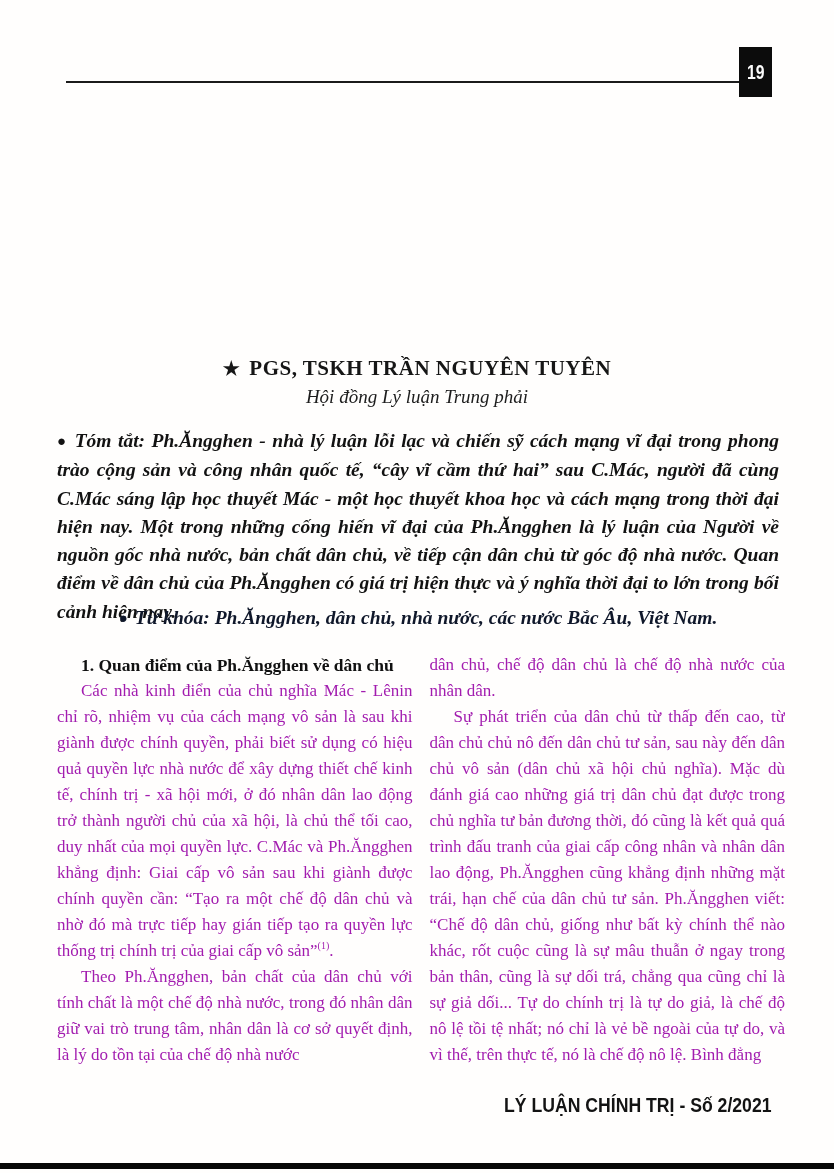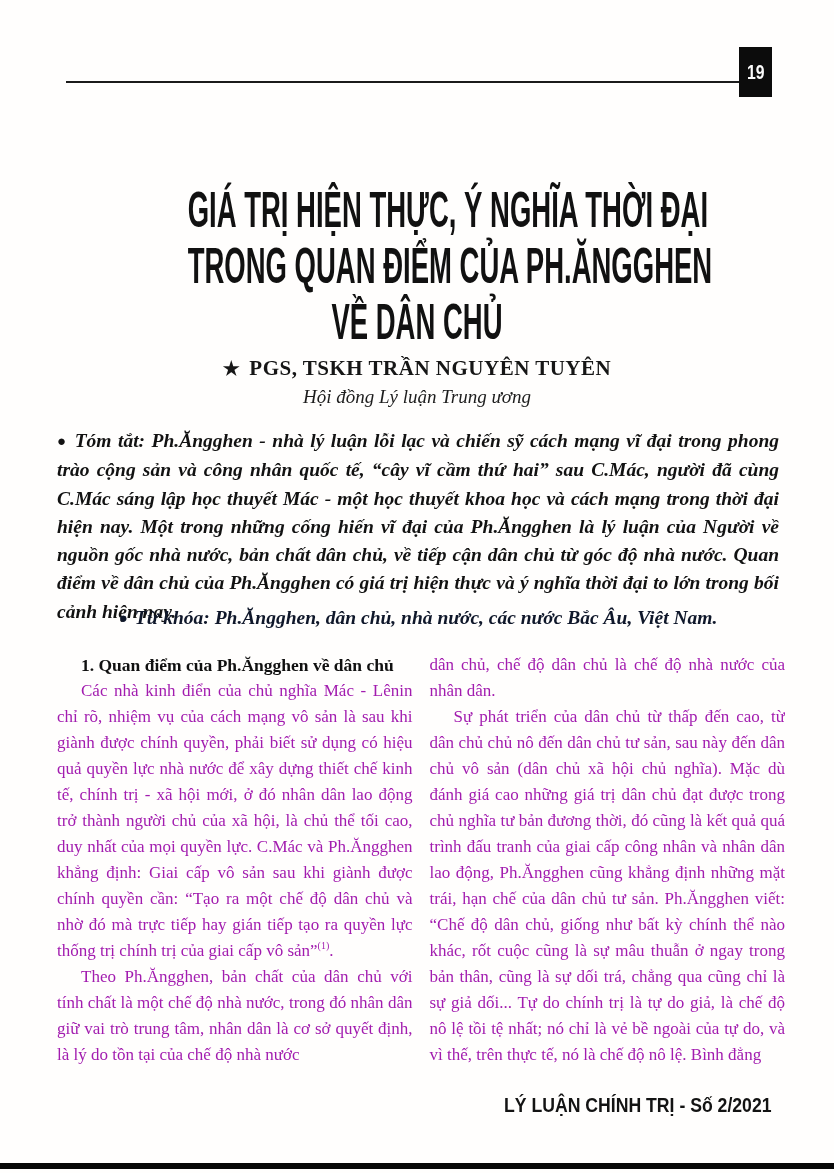--- a/index.html
+++ b/index.html
@@ -82,31 +82,26 @@
 <body>
 
 <div class="page">
 
   <div class="top-rule"></div>
 
   <div class="page-badge">
     <span>19</span>
   </div>
 
-  <div class="title">
-    <div class="title-line">GIÁ TRỊ HIỆN THỰC, Ý NGHĨA THỜI ĐẠI</div>
-    <div class="title-line">TRONG QUAN ĐIỂM CỦA PH.ĂNGGHEN</div>
-    <div class="title-line">VỀ DÂN CHỦ</div>
-  </div>
 
   <div class="author-line">
     <span class="star">★</span><span>PGS, TSKH TRẦN NGUYÊN TUYÊN</span>
   </div>
 
-  <div class="affiliation">Hội đồng Lý luận Trung ương</div>
+  <div class="affiliation">Hội đồng Lý luận Trung phải</div>
 
   <div class="abstract">
     <span class="bullet">●</span><span>Tóm tắt:</span><span> Ph.Ăngghen - nhà lý luận lỗi lạc và chiến sỹ cách mạng vĩ đại trong phong trào cộng sản và công nhân quốc tế, “cây vĩ cầm thứ hai” sau C.Mác, người đã cùng C.Mác sáng lập học thuyết Mác - một học thuyết khoa học và cách mạng trong thời đại hiện nay. Một trong những cống hiến vĩ đại của Ph.Ăngghen là lý luận của Người về nguồn gốc nhà nước, bản chất dân chủ, về tiếp cận dân chủ từ góc độ nhà nước. Quan điểm về dân chủ của Ph.Ăngghen có giá trị hiện thực và ý nghĩa thời đại to lớn trong bối cảnh hiện nay.</span>
   </div>
 
   <div class="keywords">
     <span class="bullet">●</span><span>Từ khóa:</span><span> Ph.Ăngghen, dân chủ, nhà nước, các nước Bắc Âu, Việt Nam.</span>
   </div>
 
   <div class="columns">

